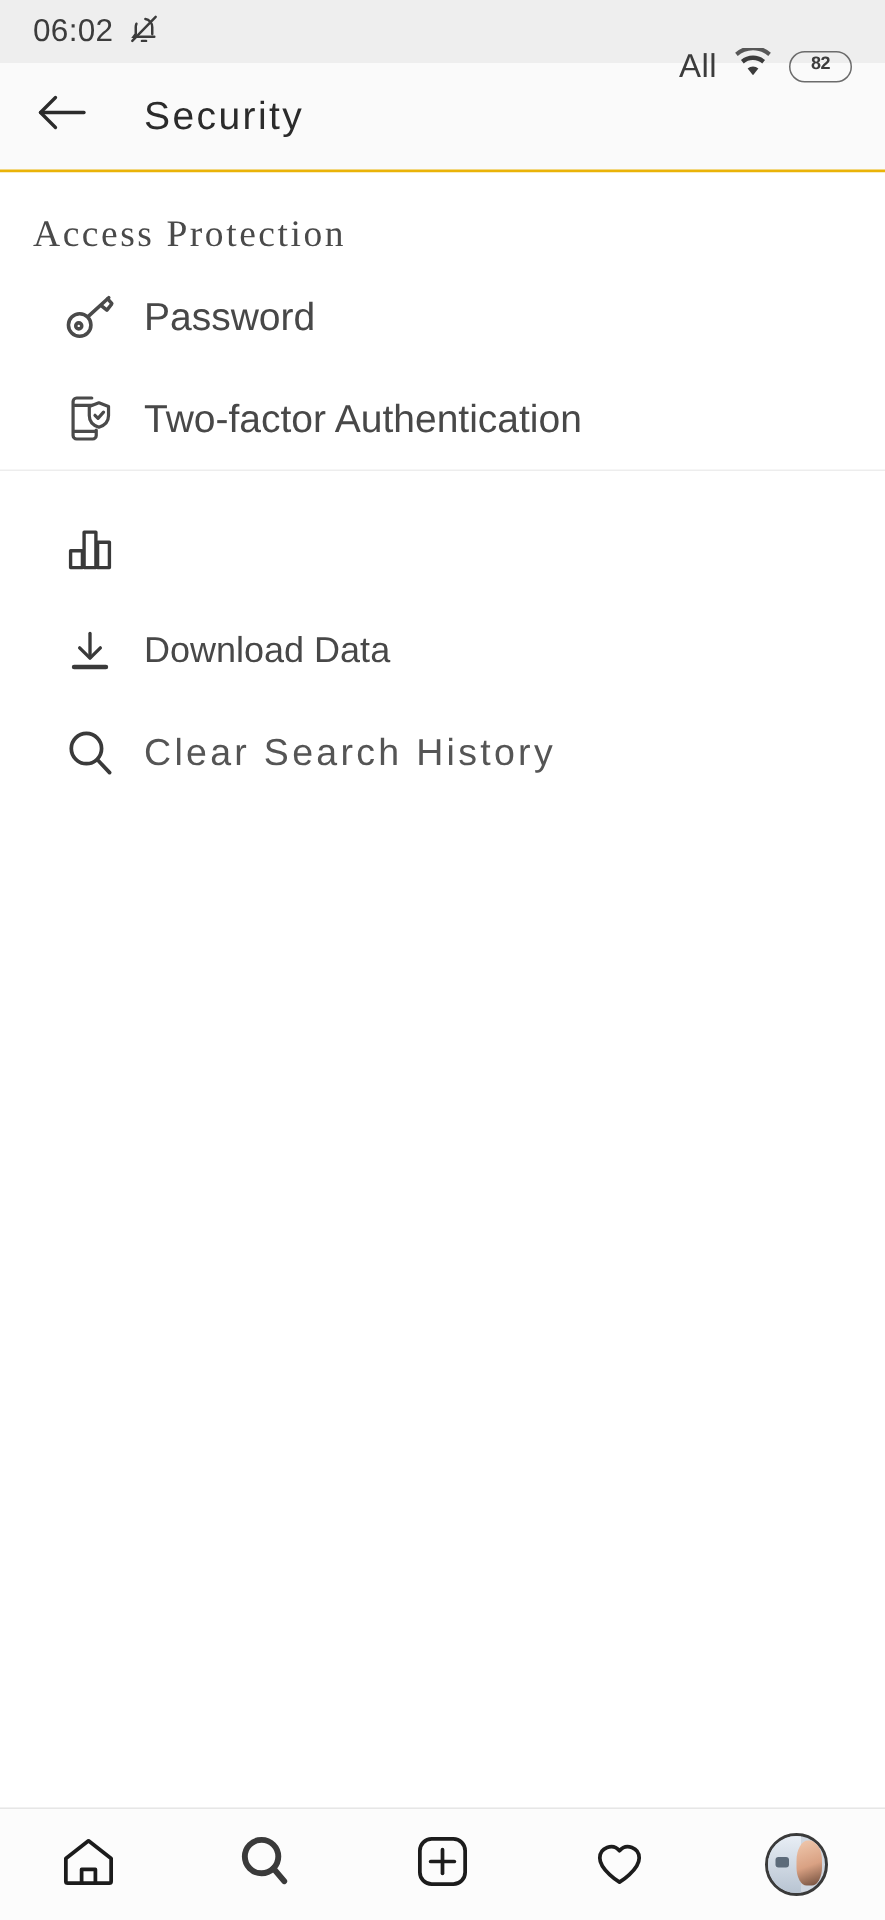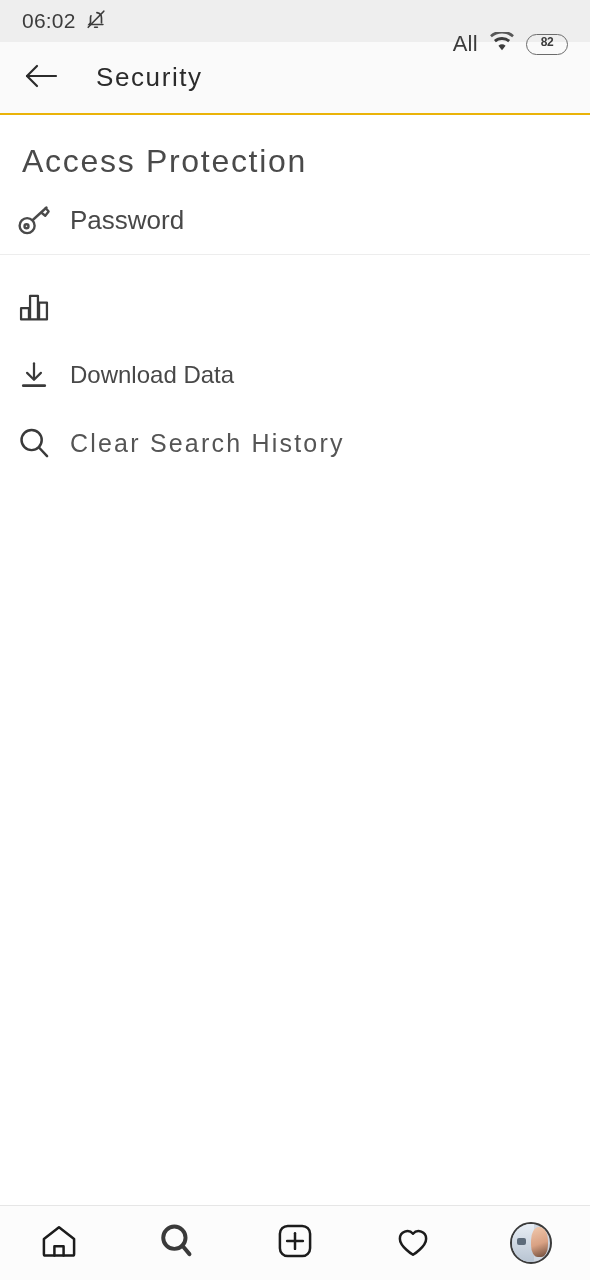--- a/index.html
+++ b/index.html
@@ -93,37 +93,38 @@
     padding-top: 18px;
   }
   .section.divided {
     border-top: 1px solid #ededed;
   }
   .section-title {
     color: #4a4a4a;
     padding-left: 22px;
   }
   .section-title.big {
-    font-size: 32px;
+    font-size: 25px;
     letter-spacing: 1.7px;
     padding-top: 10px;
     padding-bottom: 6px;
+    font-family: Liberation Serif, serif;
   }
   .section-title.small {
     font-size: 20px;
     letter-spacing: 0.3px;
     padding-top: 8px;
     padding-bottom: 4px;
   }
 
   .row {
     display: flex;
     align-items: center;
     min-height: 68px;
-    padding-left: 12px;
+    padding-left: 38px;
     cursor: pointer;
   }
   .row-icon {
     width: 44px;
     height: 44px;
     display: flex;
     align-items: center;
     justify-content: center;
     flex: 0 0 44px;
   }
@@ -255,20 +256,32 @@
           <circle cx="10.5" cy="20.5" r="6"></circle>
           <circle cx="10" cy="21" r="1.6"></circle>
           <line x1="14.8" y1="16.2" x2="26" y2="6"></line>
           <polyline points="22,10.2 25,12.6 27.4,9.6"></polyline>
           <line x1="25.4" y1="6.6" x2="27.6" y2="9"></line>
         </svg>
       </span>
       <span class="row-label">Password</span>
     </div>
 
+    <div class="row">
+      <span class="row-icon">
+        <svg width="38" height="38" viewBox="0 0 32 32" fill="none" stroke="#4a4a4a" stroke-width="1.8" stroke-linecap="round" stroke-linejoin="round">
+          <path d="M17 4.5H8.5a2 2 0 0 0-2 2v19a2 2 0 0 0 2 2h9a2 2 0 0 0 2-2v-3"></path>
+          <line x1="7" y1="8.6" x2="19" y2="8.6"></line>
+          <line x1="7" y1="23.2" x2="19" y2="23.2"></line>
+          <path d="M21 7.2l5.4 2v5.1c0 3.2-2.2 5.6-5.4 6.6-3.2-1-5.4-3.4-5.4-6.6V9.2z" fill="#ffffff"></path>
+          <polyline points="18.8,14.2 20.5,15.9 23.6,12.4"></polyline>
+        </svg>
+      </span>
+      <span class="row-label">Two-factor Authentication</span>
+    </div>
   </div>
 
   <div class="section divided">
 
     <div class="row">
       <span class="row-icon">
         <svg width="36" height="36" viewBox="0 0 32 32" fill="none" stroke="#3a3a3a" stroke-width="2" stroke-linejoin="round">
           <rect x="4.5" y="17" width="7" height="10"></rect>
           <rect x="12.5" y="6" width="7" height="21"></rect>
           <rect x="20.5" y="12" width="7" height="15"></rect>

